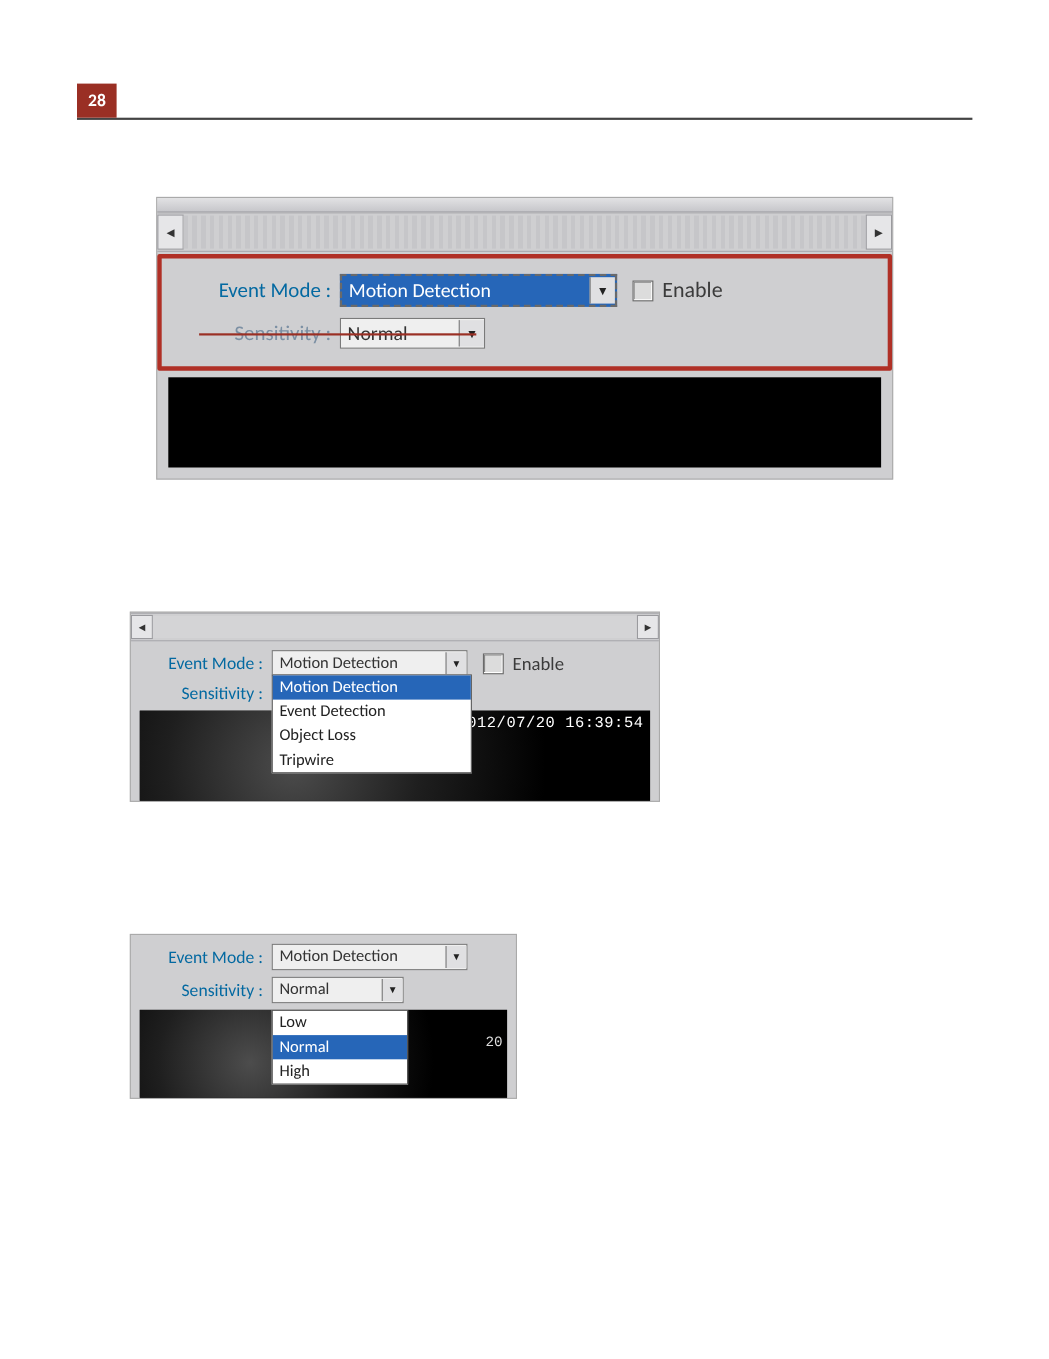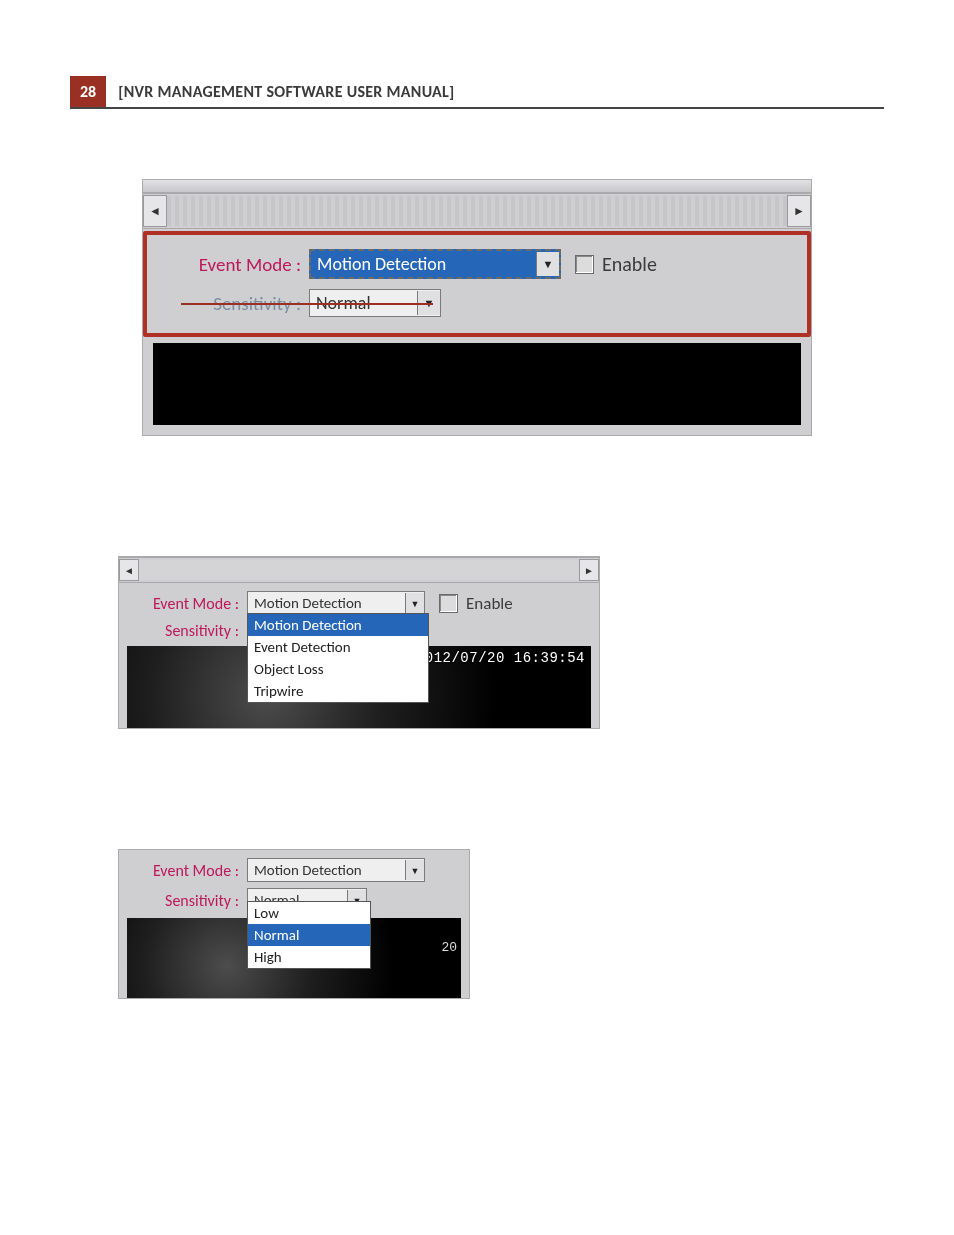--- a/index.html
+++ b/index.html
@@ -82,21 +82,21 @@
     margin-top: 2px;
     background: #cfcfd1;
   }
   .row {
     display: flex;
     align-items: center;
     margin-bottom: 10px;
     font-size: 20px;
     color: #3b3b3b;
   }
-  .lbl { width: 140px; text-align: right; padding-right: 8px; font-size: 19px; color: #be185d;}
+  .lbl { width: 140px; text-align: right; padding-right: 8px; font-size: 19px; color: #0369a1;}
   .dd {
     height: 26px;
     background: #efefef;
     border: 1px solid #7a7a7a;
     display: flex;
     align-items: center;
     position: relative;
     font-size: 18px;
     color: #333;
   }
@@ -196,21 +196,21 @@
     background: #cfcfd1;
     position: relative;
   }
   .fig3 .body { padding: 8px 8px 0 8px; }
   .fig3 .row { font-size: 17px; margin-bottom:6px;}
   .fig3 .lbl { width: 112px; font-size: 16px;}
   .fig3 .dd { height: 22px; font-size: 15px; }
   .fig3 .dd .arrow { width:18px; height:20px; font-size:9px; }
   .open-list2 {
     position: absolute;
-    left: 128px; top: 51px;
+    left: 128px; top: 68px;
     width: 122px;
     background: #fff;
     border: 1px solid #555;
     font-size: 15px;
     z-index: 5;
   }
   .open-list2 .item { padding: 2px 6px; color:#222; cursor:pointer;}
   .open-list2 .item.hi { background:#2666b8; color:#fff; }
   .fig3 .cam-area {
     height: 80px;
@@ -228,21 +228,20 @@
     position:absolute; right:4px; top:4px;
     font-family:'Courier New',monospace; color:#ddd; font-size:13px;margin-top:18px;
   }
 </style>
 </head>
 <body>
 
 <div class="page">
   <div class="header-row">
     <div class="page-num">28</div>
-    <div class="doc-title">[NVR MANAGEMENT SOFTWARE USER MANUAL]</div>
   </div>
 
   <div class="fig fig1">
     <div class="top-edge"></div>
     <div class="tape-row">
       <div class="tape-arrow">◄</div>
       <div class="tape"></div>
       <div class="tape-arrow">►</div>
     </div>
     <div class="red-area">

